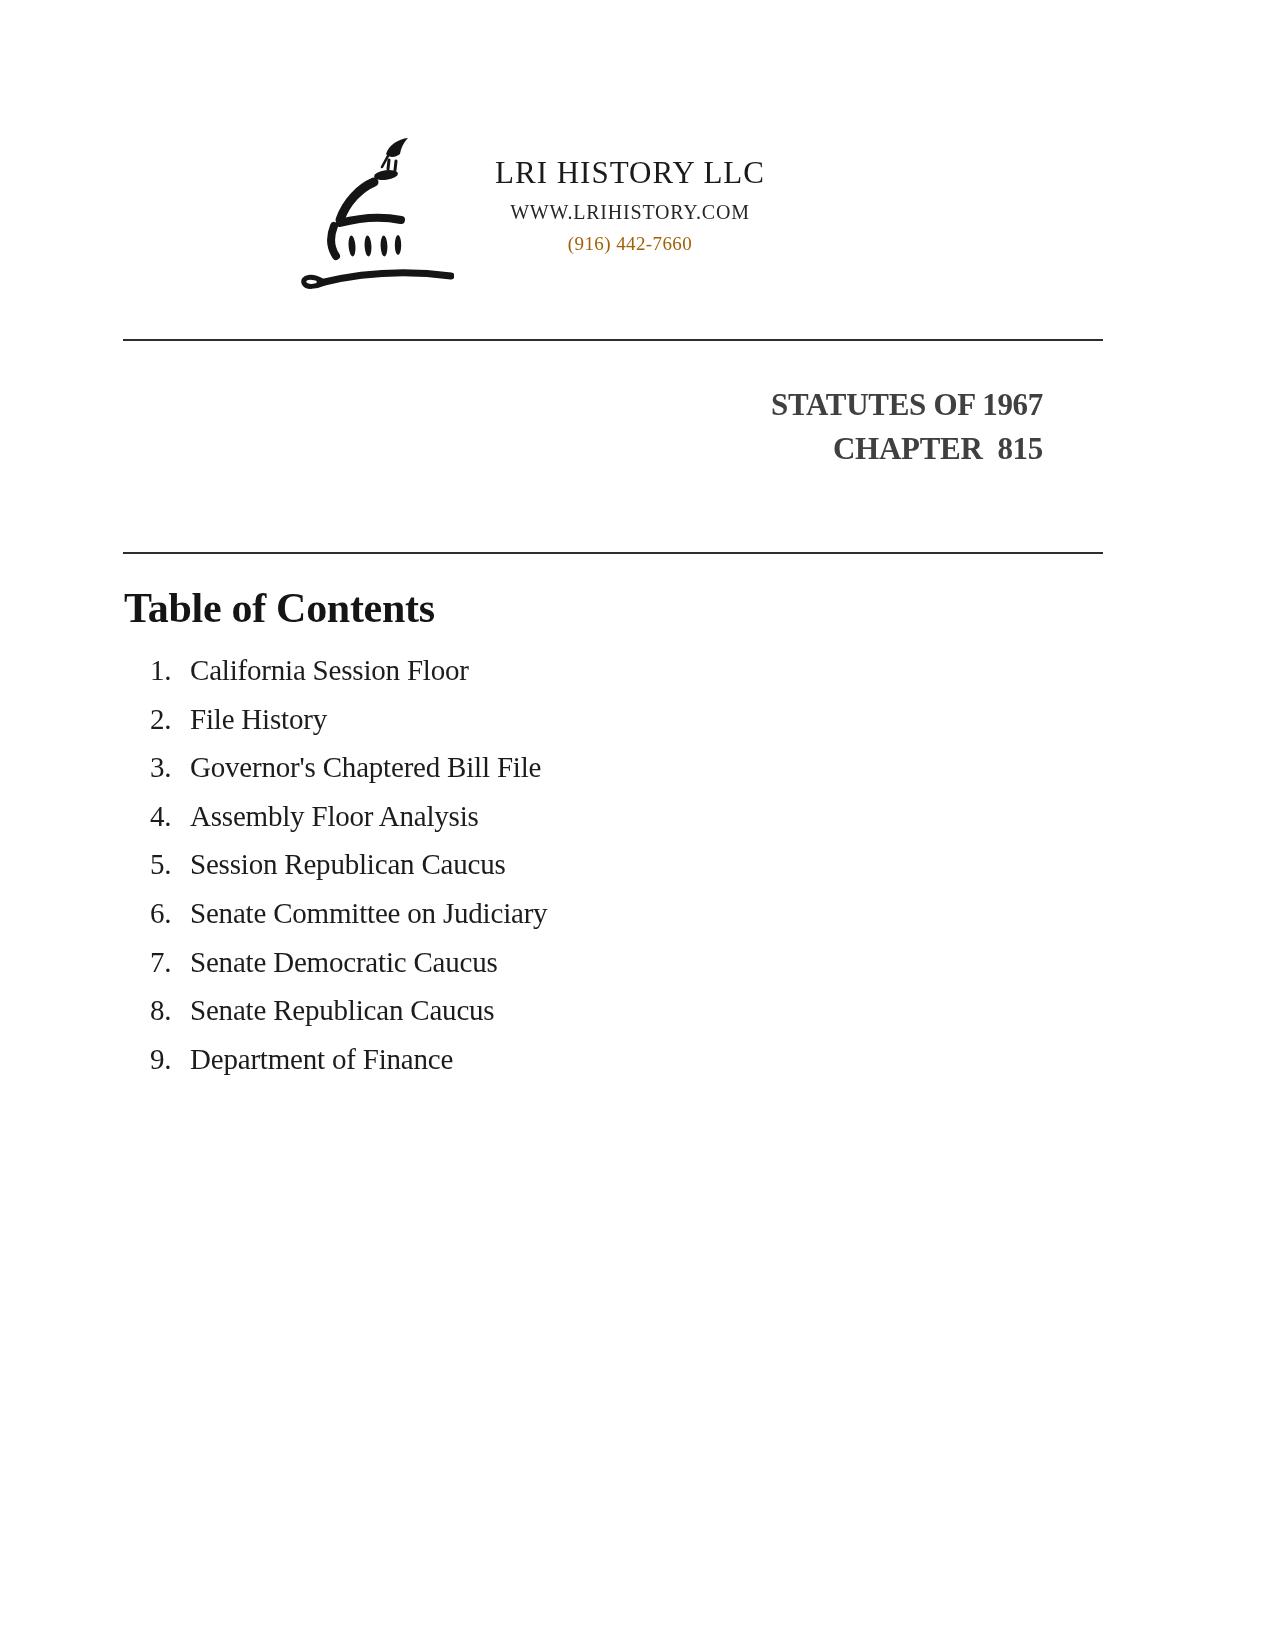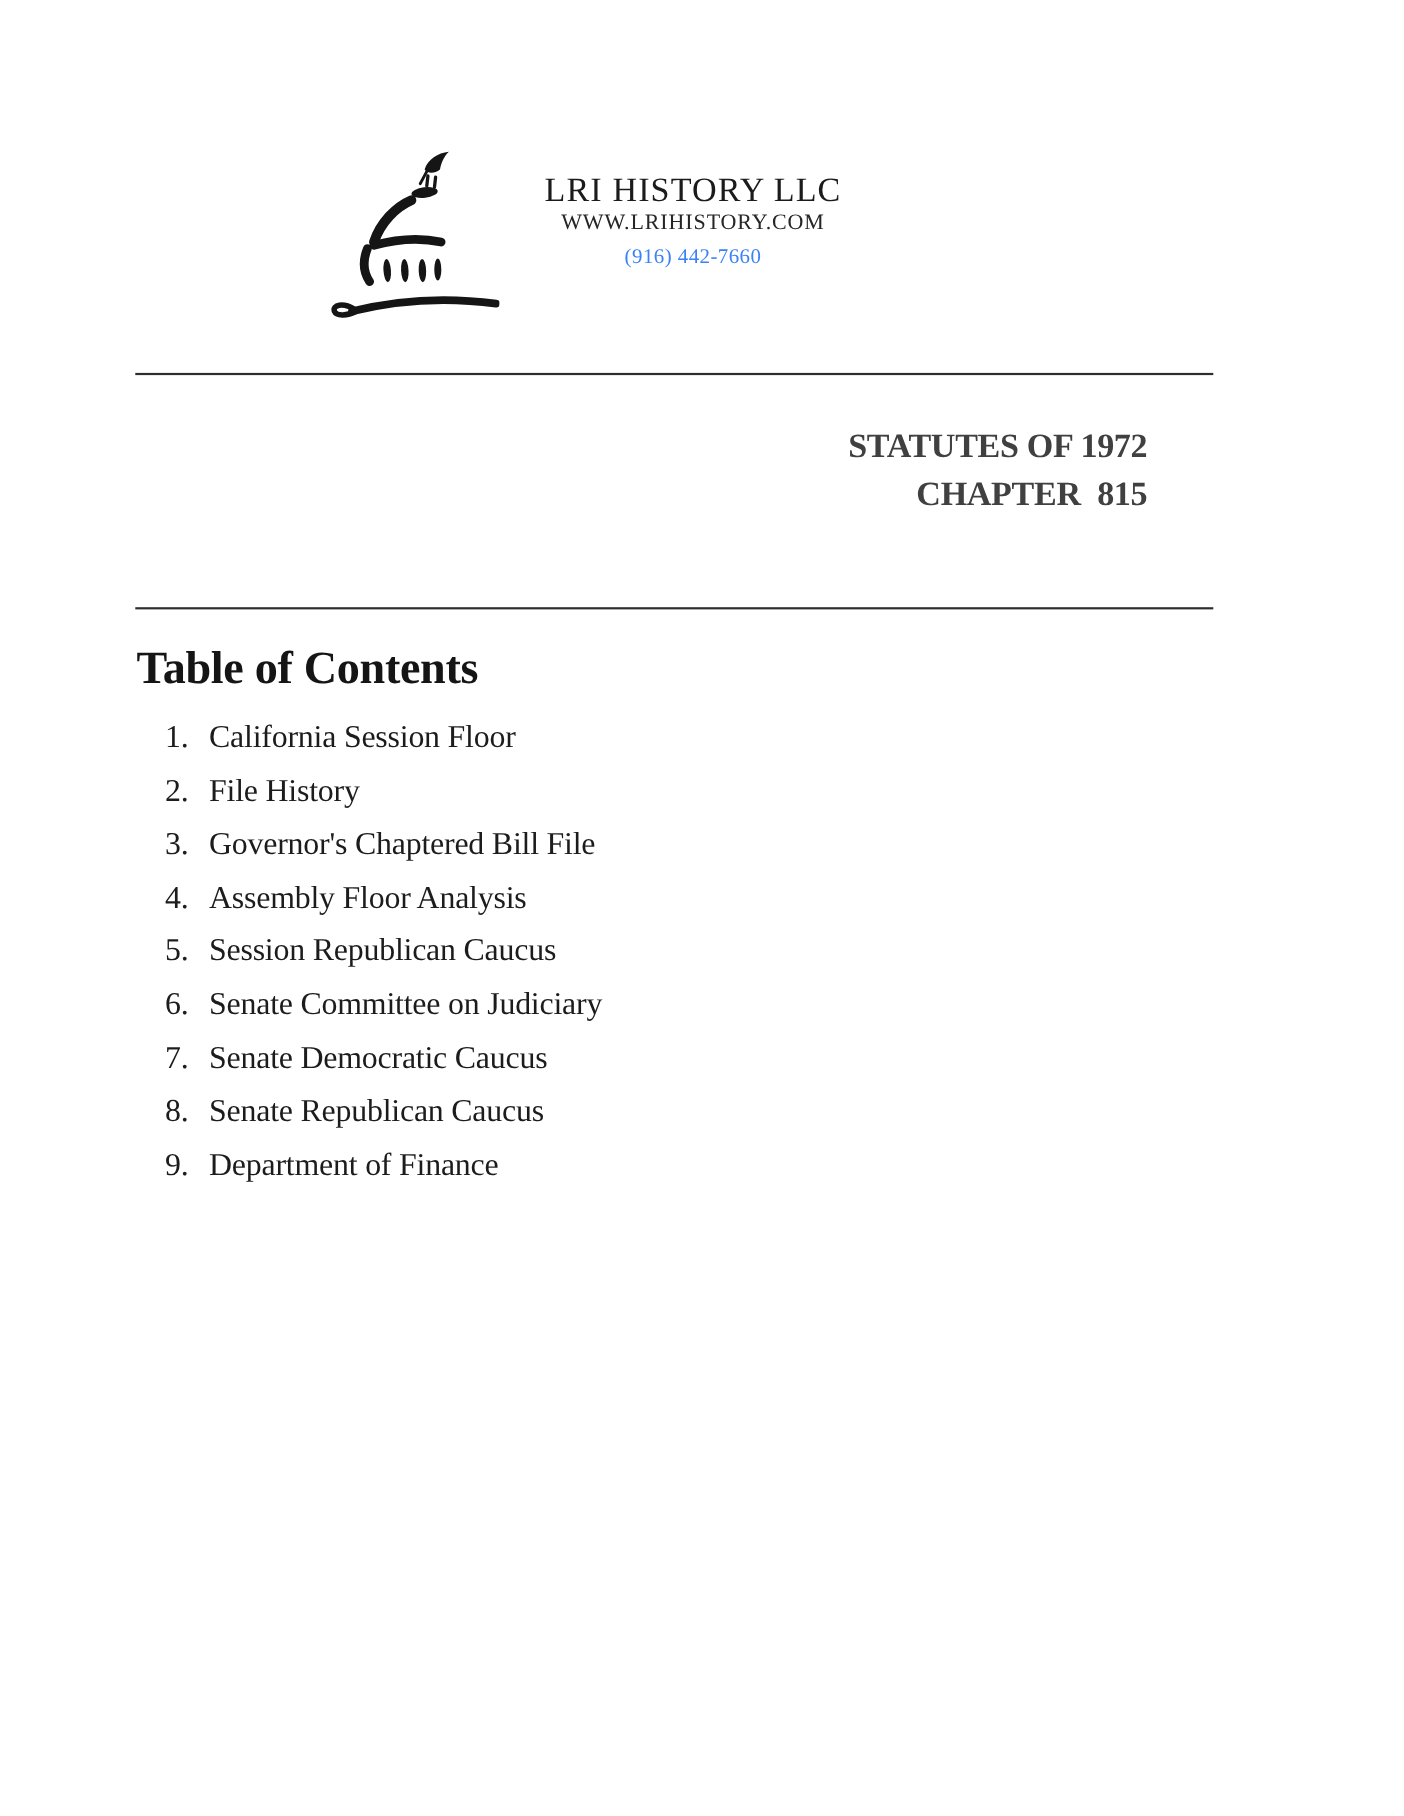--- a/index.html
+++ b/index.html
@@ -39,31 +39,32 @@
     color: #1b1b1b;
   }
   .email {
     margin-top: 13px;
     font-size: 20px;
     line-height: 23px;
     letter-spacing: 0.8px;
     color: #262626;
   }
   .web {
+    margin-top: 10px;
     font-size: 20px;
     line-height: 23px;
     letter-spacing: 0.8px;
     color: #262626;
   }
   .phone {
     margin-top: 9px;
     font-size: 19px;
     line-height: 22px;
     letter-spacing: 0.4px;
-    color: #3b82f6;
+    color: #a16207;
   }
 
   
   .rule {
     position: absolute;
     left: 123px;
     width: 980px;
     height: 0;
     border-top: 2px solid #2e2e2e;
   }
@@ -152,21 +153,21 @@
   <div class="contact">
     <div class="company">LRI HISTORY LLC</div>
     <div class="web">WWW.LRIHISTORY.COM</div>
     <div class="phone">(916) 442-7660</div>
   </div>
 
   <div class="rule rule-top"></div>
   <div class="rule rule-bottom"></div>
 
   <div class="reference">
-    <div>STATUTES OF 1972</div>
+    <div>STATUTES OF 1967</div>
     <div>CHAPTER  815</div>
   </div>
 
   <h1 class="toc-heading">Table of Contents</h1>
 
   <ol class="toc-list">
     <li>
       <span class="toc-num">1.</span>
       <span class="toc-label">California Session Floor</span>
     </li>

